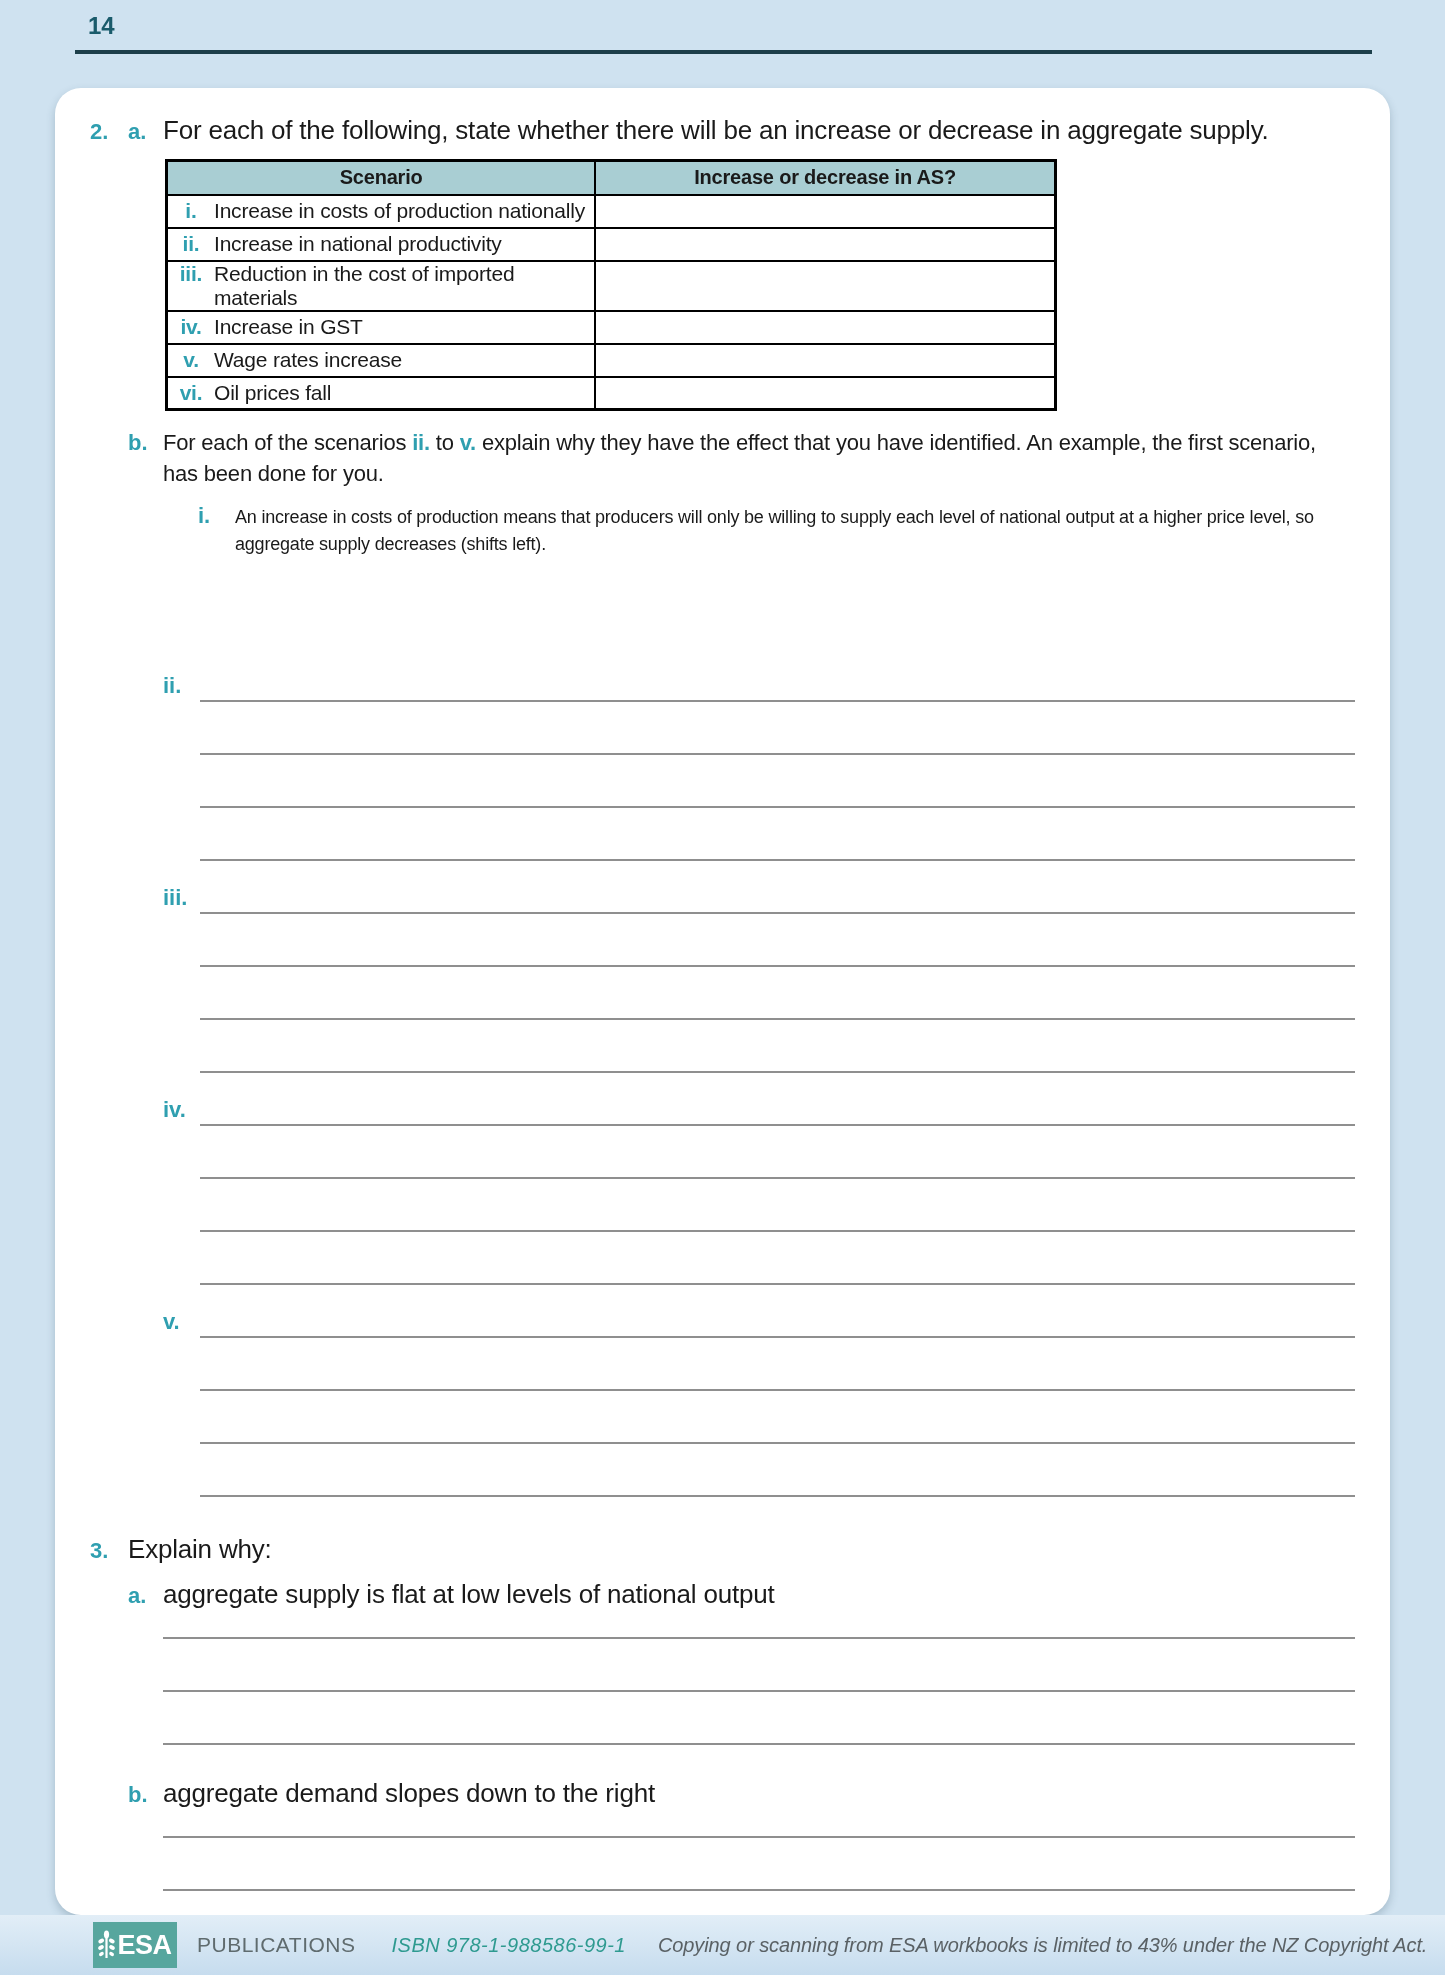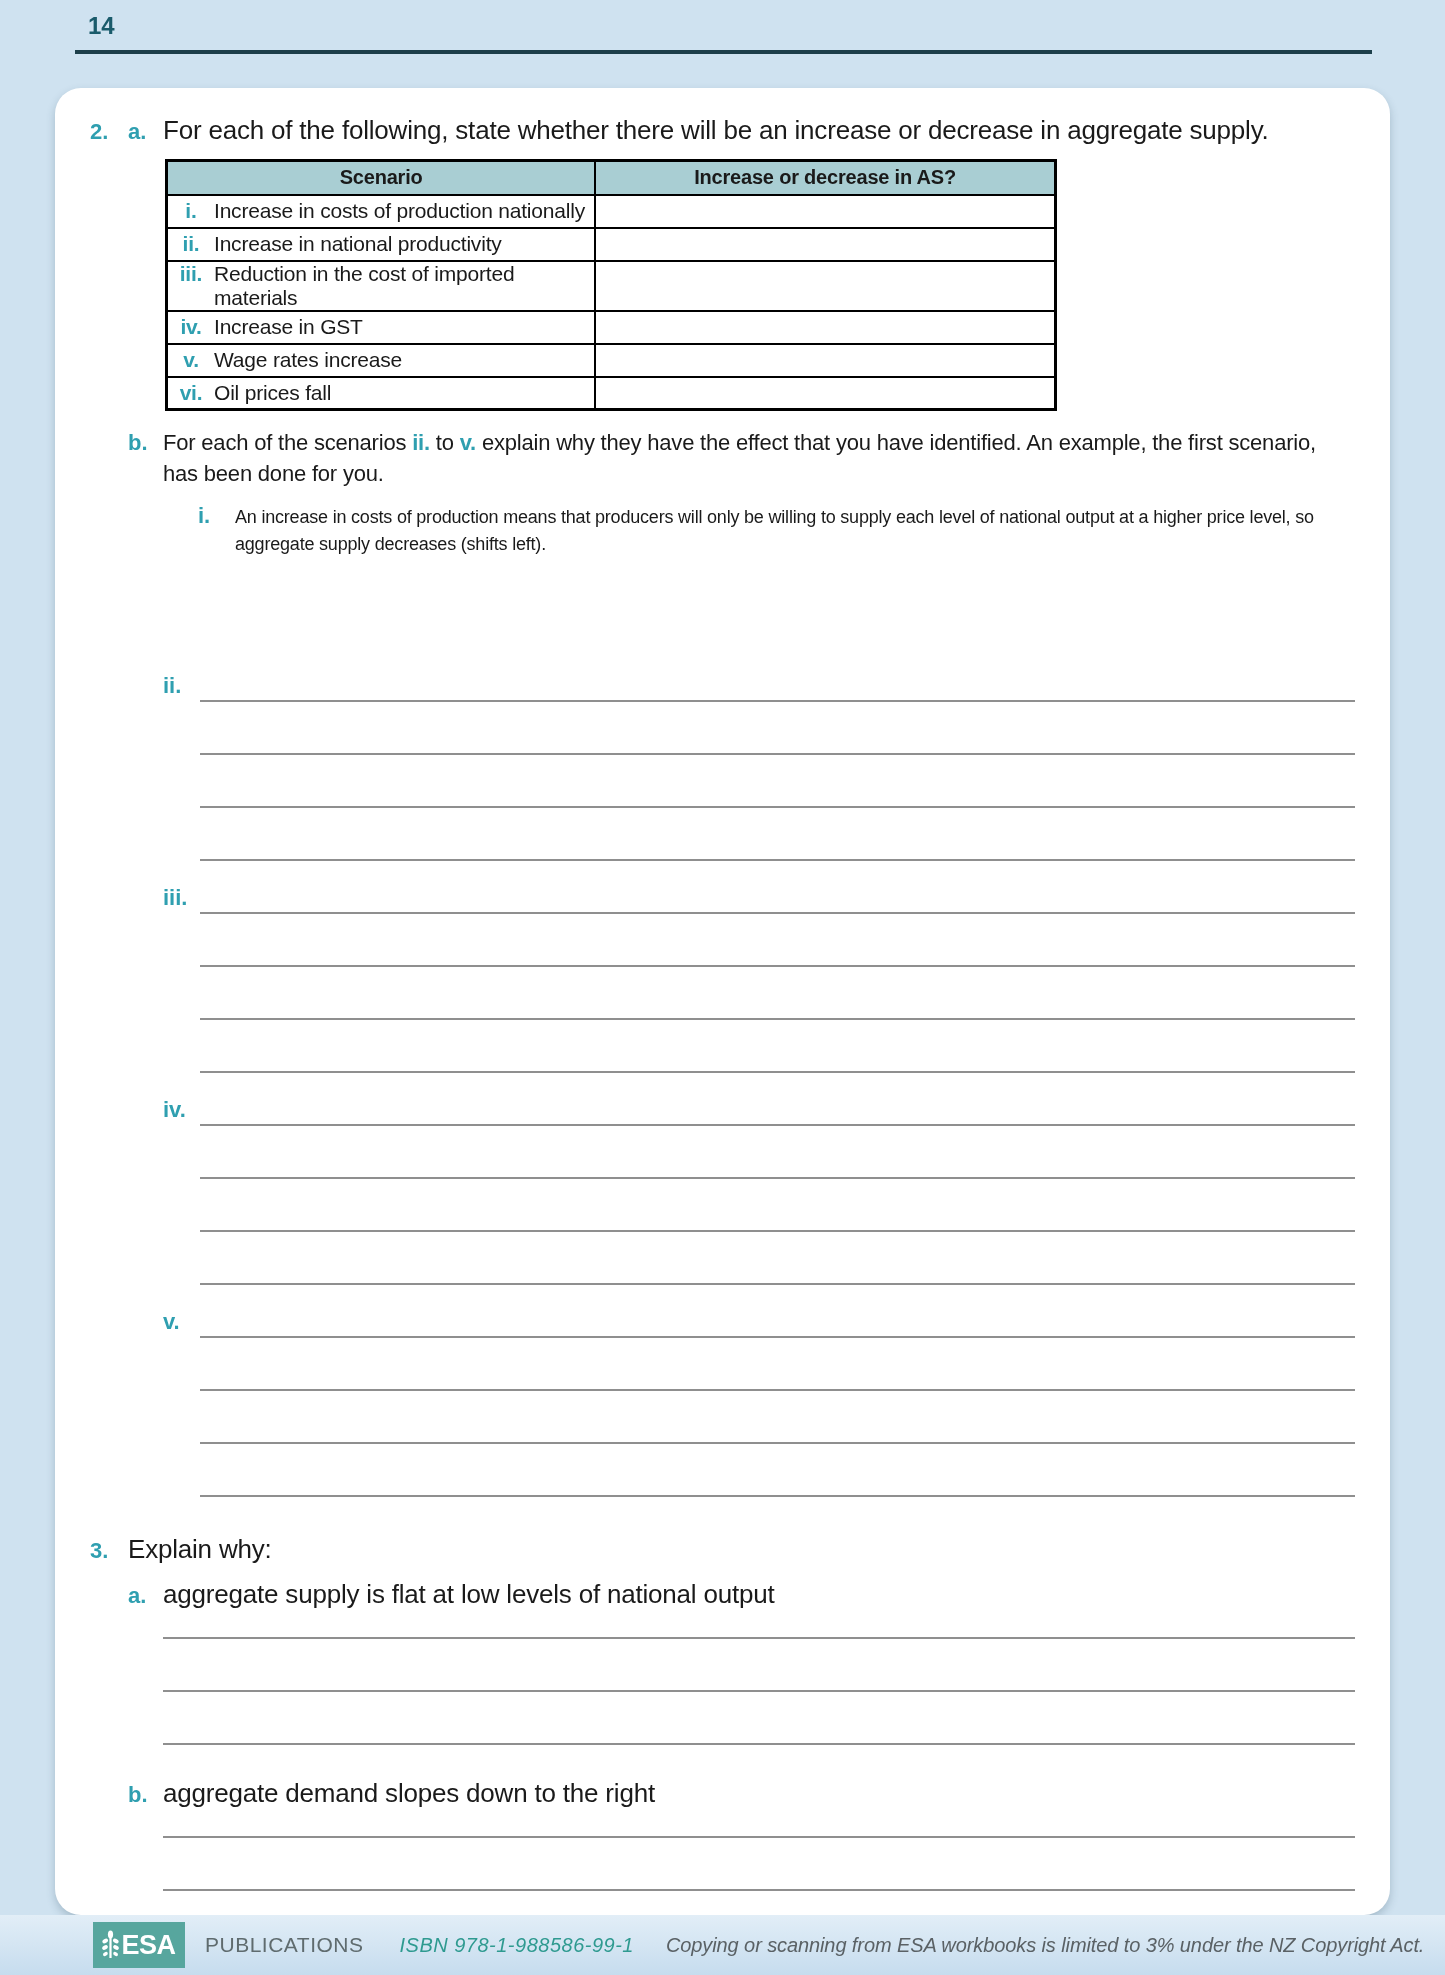--- a/index.html
+++ b/index.html
@@ -112,21 +112,21 @@
   .q3-lines{margin-left:108px;width:1192px;margin-top:-24px;}
   .q3-lines .answer-line{height:53px;}
   
   .page-footer{
     position:absolute;left:0;bottom:0;width:1445px;height:60px;
     background:linear-gradient(#e2eef7,#c6dcee);
     display:flex;align-items:center;
     padding-left:93px;
   }
   .esa-logo{
-    width:92px;height:46px;background:var(--logo-teal);
+    width:84px;height:46px;background:var(--logo-teal);
     display:flex;align-items:center;justify-content:center;
     gap:2px;
   }
   .esa-logo .logo-word{
     color:#fff;font-weight:bold;font-size:27px;letter-spacing:-0.5px;
   }
   .publisher{
     margin-left:20px;color:#5f6b6e;font-size:21px;letter-spacing:0.5px;
   }
   .isbn{
@@ -315,14 +315,14 @@
           <ellipse cx="14.0" cy="17.5" rx="3" ry="2" transform="rotate(30 14 17.5)"></ellipse>
           <ellipse cx="3.4" cy="24" rx="2.6" ry="1.8" transform="rotate(-30 3.4 24)"></ellipse>
           <ellipse cx="13.6" cy="24" rx="2.6" ry="1.8" transform="rotate(30 13.6 24)"></ellipse>
         </g>
       </svg>
     </span>
     <span class="logo-word">ESA</span>
   </div>
   <div class="publisher">PUBLICATIONS</div>
   <div class="isbn">ISBN 978-1-988586-99-1</div>
-  <div class="copyright">Copying or scanning from ESA workbooks is limited to 3% under the NZ Copyright Act.</div>
+  <div class="copyright">Copying or scanning from ESA workbooks is limited to 43% under the NZ Copyright Act.</div>
 </div>
 
 </body></html>

